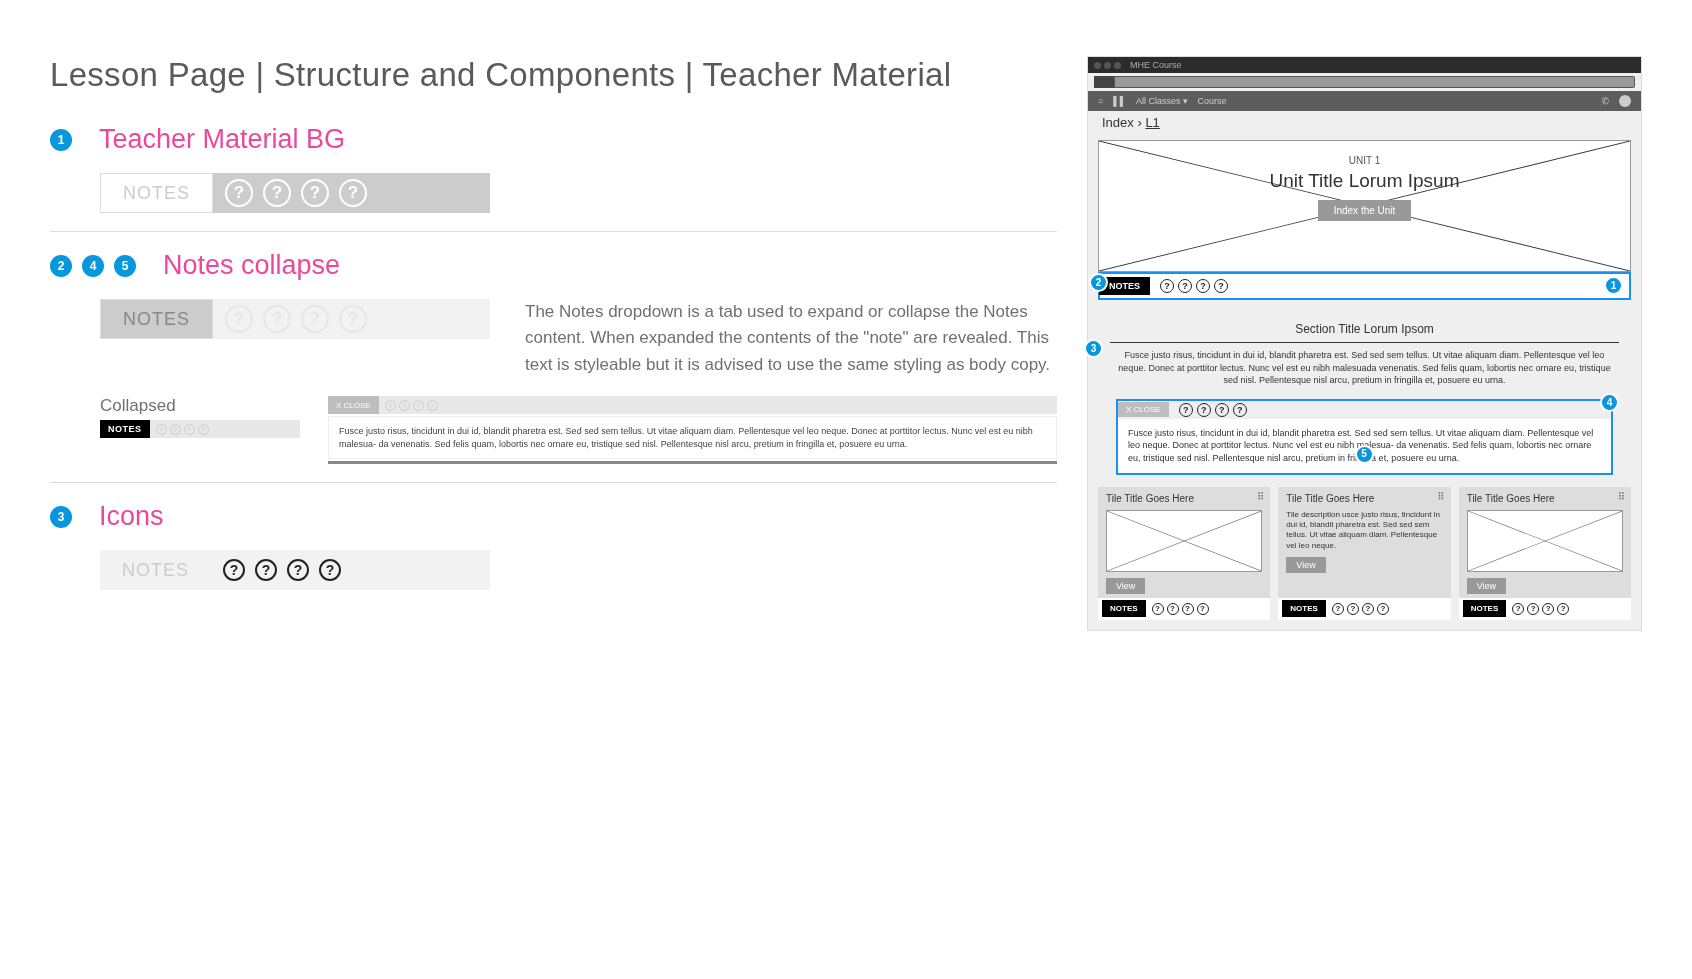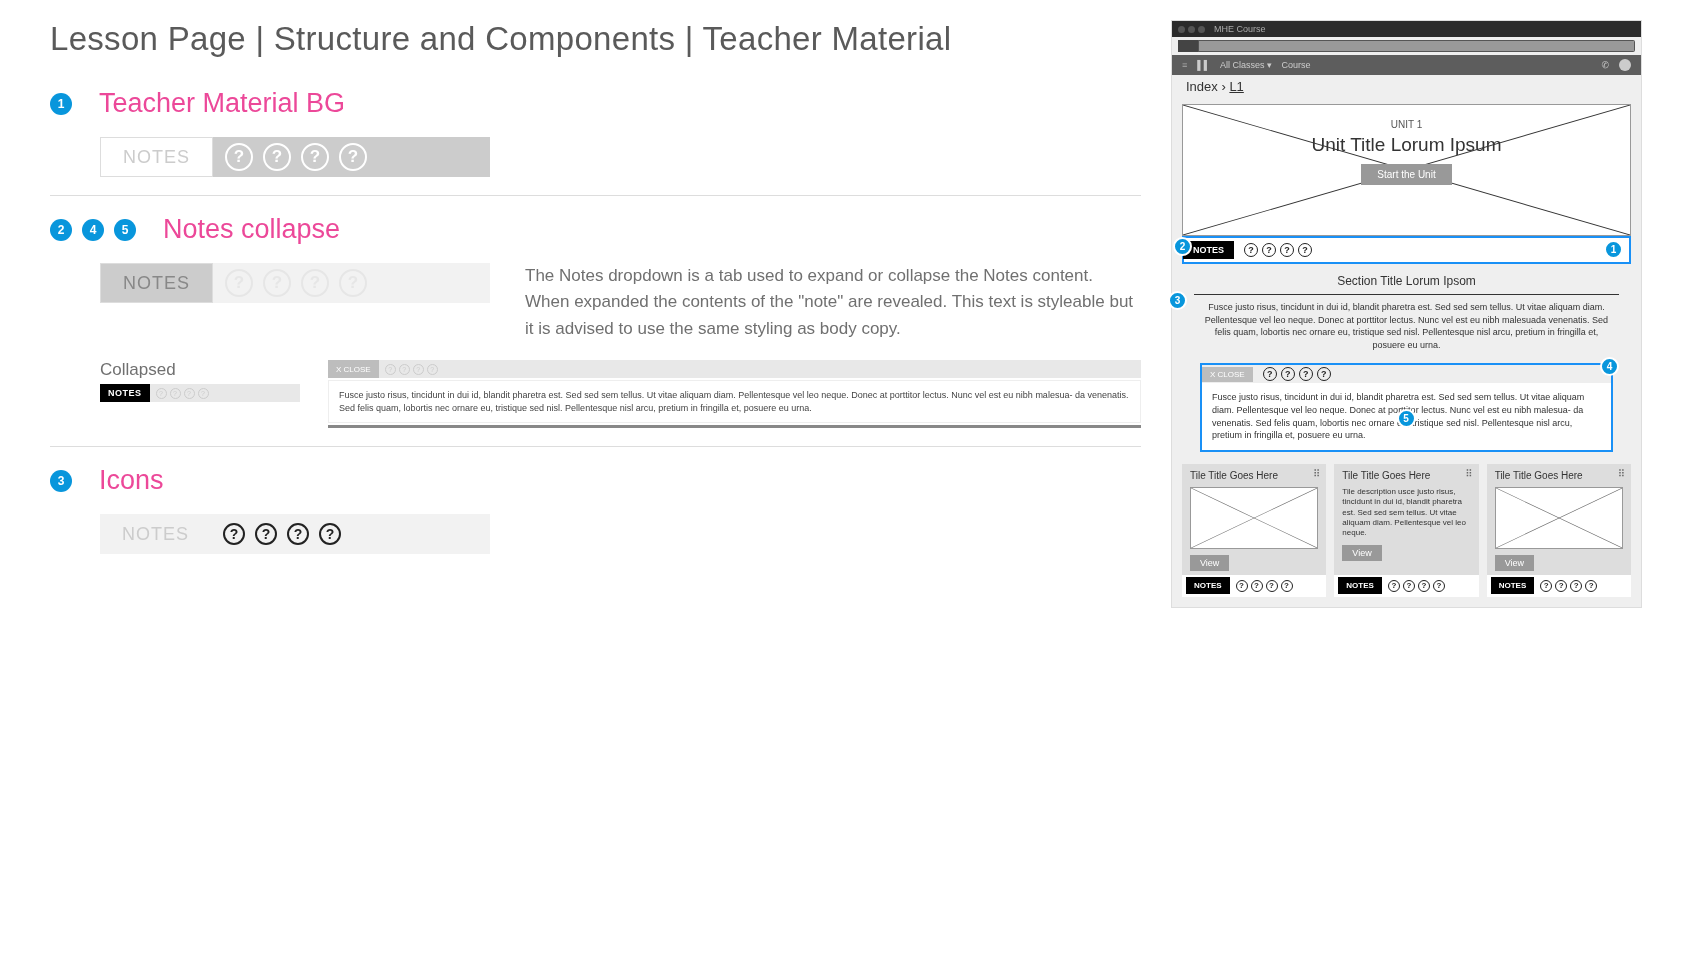--- a/index.html
+++ b/index.html
@@ -1,19 +1,19 @@
 <!DOCTYPE html>
 <html><head>
 <meta charset="utf-8">
 <style>
 * { box-sizing: border-box; margin: 0; padding: 0; }
 body { font-family: -apple-system, "Helvetica Neue", Arial, sans-serif; background: #fff; color: #333; width: 1692px; height: 979px; overflow: hidden; }
-.page { padding: 20px 50px 0 50px; display: flex; gap: 30px; }
+.page { padding: 56px 50px 0 50px; display: flex; gap: 30px; }
 .left { flex: 1; }
-.right { width: 471px; }
+.right { width: 555px; }
 
 h1 { font-size: 33px; font-weight: 400; color: #5a5a5a; margin-bottom: 30px; letter-spacing: 0.3px; }
 
 .section { margin-bottom: 18px; padding-bottom: 18px; border-bottom: 1px solid #ddd; }
 .section:last-child { border-bottom: none; }
 .sec-head { display: flex; align-items: center; gap: 12px; margin-bottom: 18px; }
 .badge { width: 22px; height: 22px; border-radius: 50%; background: #0896dc; color: #fff; font-size: 12px; font-weight: 700; display: inline-flex; align-items: center; justify-content: center; flex-shrink: 0; }
 .badges { display: flex; gap: 10px; }
 .sec-title { font-size: 27px; font-weight: 400; color: #ec4899; margin-left: 15px; }
 
@@ -66,21 +66,21 @@
 .mock-unit .ul { font-size: 10px; color: #555; position: relative; }
 .mock-unit .ut { font-size: 19px; font-weight: 400; color: #333; margin-top: 4px; position: relative; }
 .mock-unit .bt { display: inline-block; background: #999; color: #fff; font-size: 10px; padding: 5px 16px; margin-top: 8px; position: relative; }
 
 .mock-hi { margin: 0 10px; border: 2.5px solid #1990f6; height: 28px; background: #fff; display: flex; align-items: center; position: relative; }
 .mock-hi .mn { background: #000; color: #fff; font-size: 9px; font-weight: 700; padding: 4px 10px; margin-left: -1px; }
 .mock-hi .mqi { display: flex; gap: 4px; margin-left: 10px; }
 .mq { width: 14px; height: 14px; border: 1.5px solid #222; border-radius: 50%; display: inline-flex; align-items: center; justify-content: center; font-size: 9px; font-weight: 700; color: #222; }
 .pin { position: absolute; width: 19px; height: 19px; border-radius: 50%; background: #0896dc; border: 2px solid #fff; color: #fff; font-size: 10px; font-weight: 700; display: flex; align-items: center; justify-content: center; z-index: 5; }
 
-.mock-section { margin: 10px 22px 0; }
+.mock-section { margin: 22px 22px 0; }
 .mock-sec-title { text-align: center; font-size: 12px; color: #333; margin-bottom: 6px; }
 .mock-hr { height: 1px; background: #333; }
 .mock-body { font-size: 9px; line-height: 1.4; text-align: center; color: #333; padding: 6px 4px; }
 
 .mock-note-box { border: 2.5px solid #1990f6; margin: 6px 28px 8px; background: #fff; position: relative; }
 .mock-note-bar { height: 18px; background: #eee; display: flex; align-items: center; }
 .mock-note-bar .xc { background: #bdbdbd; color: #fff; font-size: 8px; padding: 3px 8px; }
 .mock-note-bar .mqi { display: flex; gap: 4px; margin-left: 10px; }
 .mock-note-body { font-size: 9px; line-height: 1.4; padding: 8px 10px; color: #333; }
 
@@ -223,21 +223,21 @@
       <span>Index</span> › <span class="u">L1</span>
     </div>
 
     <div class="mock-unit">
       <svg class="x" viewBox="0 0 100 100" preserveAspectRatio="none">
             <line x1="0" y1="0" x2="100" y2="100" stroke="#333" stroke-width="0.5"></line>
             <line x1="100" y1="0" x2="0" y2="100" stroke="#333" stroke-width="0.5"></line>
           </svg>
       <div class="ul">UNIT 1</div>
       <div class="ut">Unit Title Lorum Ipsum</div>
-      <div class="bt">Start the Unit</div>
+      <div class="bt">Index the Unit</div>
     </div>
 
     <div class="mock-hi">
       <span class="mn" style="position:relative"><span>NOTES</span><span class="pin" style="left:-10px;top:-4px">2</span></span>
       <span class="mqi">
         <span class="mq">?</span>
         <span class="mq">?</span>
         <span class="mq">?</span>
         <span class="mq">?</span>
       </span>

